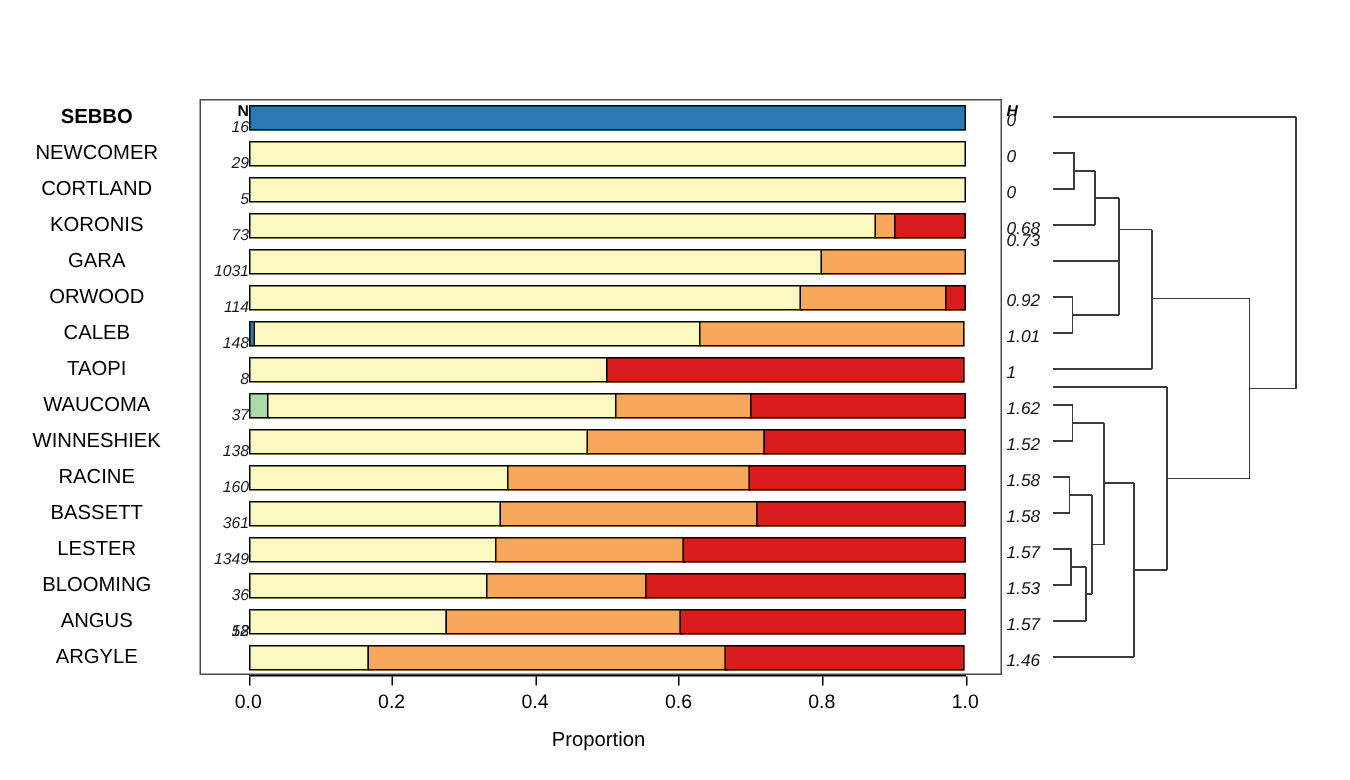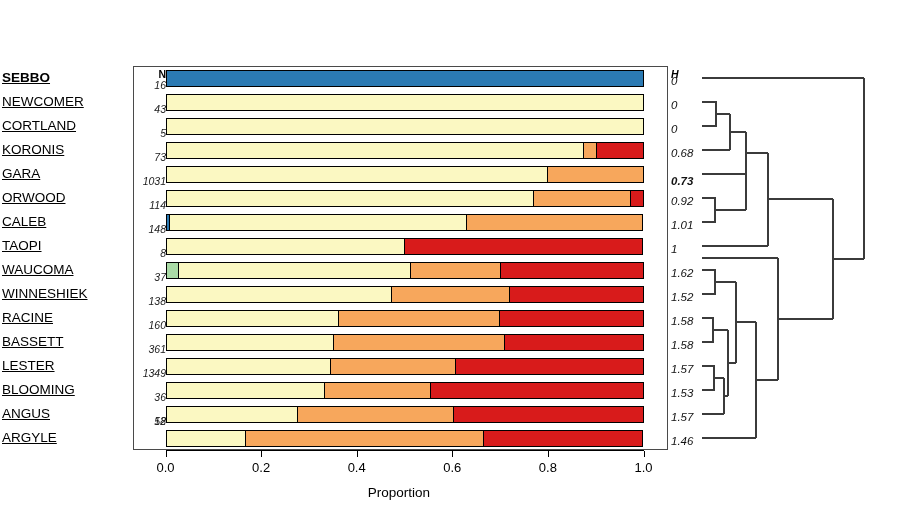--- a/index.html
+++ b/index.html
@@ -38,25 +38,24 @@
     left:133px;top:66px;
     width:535px;height:384px;
     border:1px solid #4a4a4a;
     box-sizing:border-box;
     background:#fff;
   }
   .row-name{
     position:absolute;
     right:0;
     width:125px;
-    text-align:left;
+    text-align:center;
     font-size:13.5px;
     white-space:nowrap;
     line-height:22px;
-    text-decoration:underline;
   }
   .row-name.bold{font-weight:bold;}
   .row-n{
     position:absolute;
     width:30px;
     text-align:right;
     font-size:10.5px;
     font-style:italic;
     color:#1a1a1a;
     line-height:22px;
@@ -126,42 +125,42 @@
   <div id="rows-layer">
       <div class="hdr-lbl" style="left: 138px; top: 68px; width: 28px; text-align: right;">N</div>
       <div class="hdr-lbl" style="left: 671px; top: 68px; font-style: italic;">H</div>
       <div class="row-name bold" style="left: 2px; top: 67px;">SEBBO</div>
       <div class="row-n" style="left: 136px; top: 74px;">16</div>
       <div class="row-h" style="left: 671px; top: 70px;">0</div>
       <div class="bar" style="left: 165.5px; top: 69.5px; width: 478px;">
         <div class="seg" style="width: 479.4px; background: rgb(43, 122, 179);"></div>
       </div>
       <div class="row-name" style="left: 2px; top: 91px;">NEWCOMER</div>
-      <div class="row-n" style="left: 136px; top: 98px;">43</div>
+      <div class="row-n" style="left: 136px; top: 98px;">29</div>
       <div class="row-h" style="left: 671px; top: 94px;">0</div>
       <div class="bar" style="left: 165.5px; top: 93.5px; width: 478px;">
         <div class="seg" style="width: 479.4px; background: rgb(251, 248, 194);"></div>
       </div>
       <div class="row-name" style="left: 2px; top: 115px;">CORTLAND</div>
       <div class="row-n" style="left: 136px; top: 122px;">5</div>
       <div class="row-h" style="left: 671px; top: 118px;">0</div>
       <div class="bar" style="left: 165.5px; top: 117.5px; width: 478px;">
         <div class="seg" style="width: 479.4px; background: rgb(251, 248, 194);"></div>
       </div>
       <div class="row-name" style="left: 2px; top: 139px;">KORONIS</div>
       <div class="row-n" style="left: 136px; top: 146px;">73</div>
       <div class="row-h" style="left: 671px; top: 142px;">0.68</div>
       <div class="bar" style="left: 165.5px; top: 141.5px; width: 478px;">
         <div class="seg" style="width: 420.606px; background: rgb(251, 248, 194);"></div>
         <div class="seg" style="width: 14.306px; background: rgb(247, 167, 92);"></div>
         <div class="seg" style="width: 47.288px; background: rgb(216, 27, 27);"></div>
       </div>
       <div class="row-name" style="left: 2px; top: 163px;">GARA</div>
       <div class="row-n" style="left: 136px; top: 170px;">1031</div>
-      <div class="row-h" style="left: 671px; top: 170px; font-weight: bold;">0.73</div>
+      <div class="row-h" style="left: 671px; top: 150px;">0.73</div>
       <div class="bar" style="left: 165.5px; top: 165.5px; width: 478px;">
         <div class="seg" style="width: 384.278px; background: rgb(251, 248, 194);"></div>
         <div class="seg" style="width: 96.522px; background: rgb(247, 167, 92);"></div>
       </div>
       <div class="row-name" style="left: 2px; top: 187px;">ORWOOD</div>
       <div class="row-n" style="left: 136px; top: 194px;">114</div>
       <div class="row-h" style="left: 671px; top: 190px;">0.92</div>
       <div class="bar" style="left: 165.5px; top: 189.5px; width: 478px;">
         <div class="seg" style="width: 370.416px; background: rgb(251, 248, 194);"></div>
         <div class="seg" style="width: 97.956px; background: rgb(247, 167, 92);"></div>

